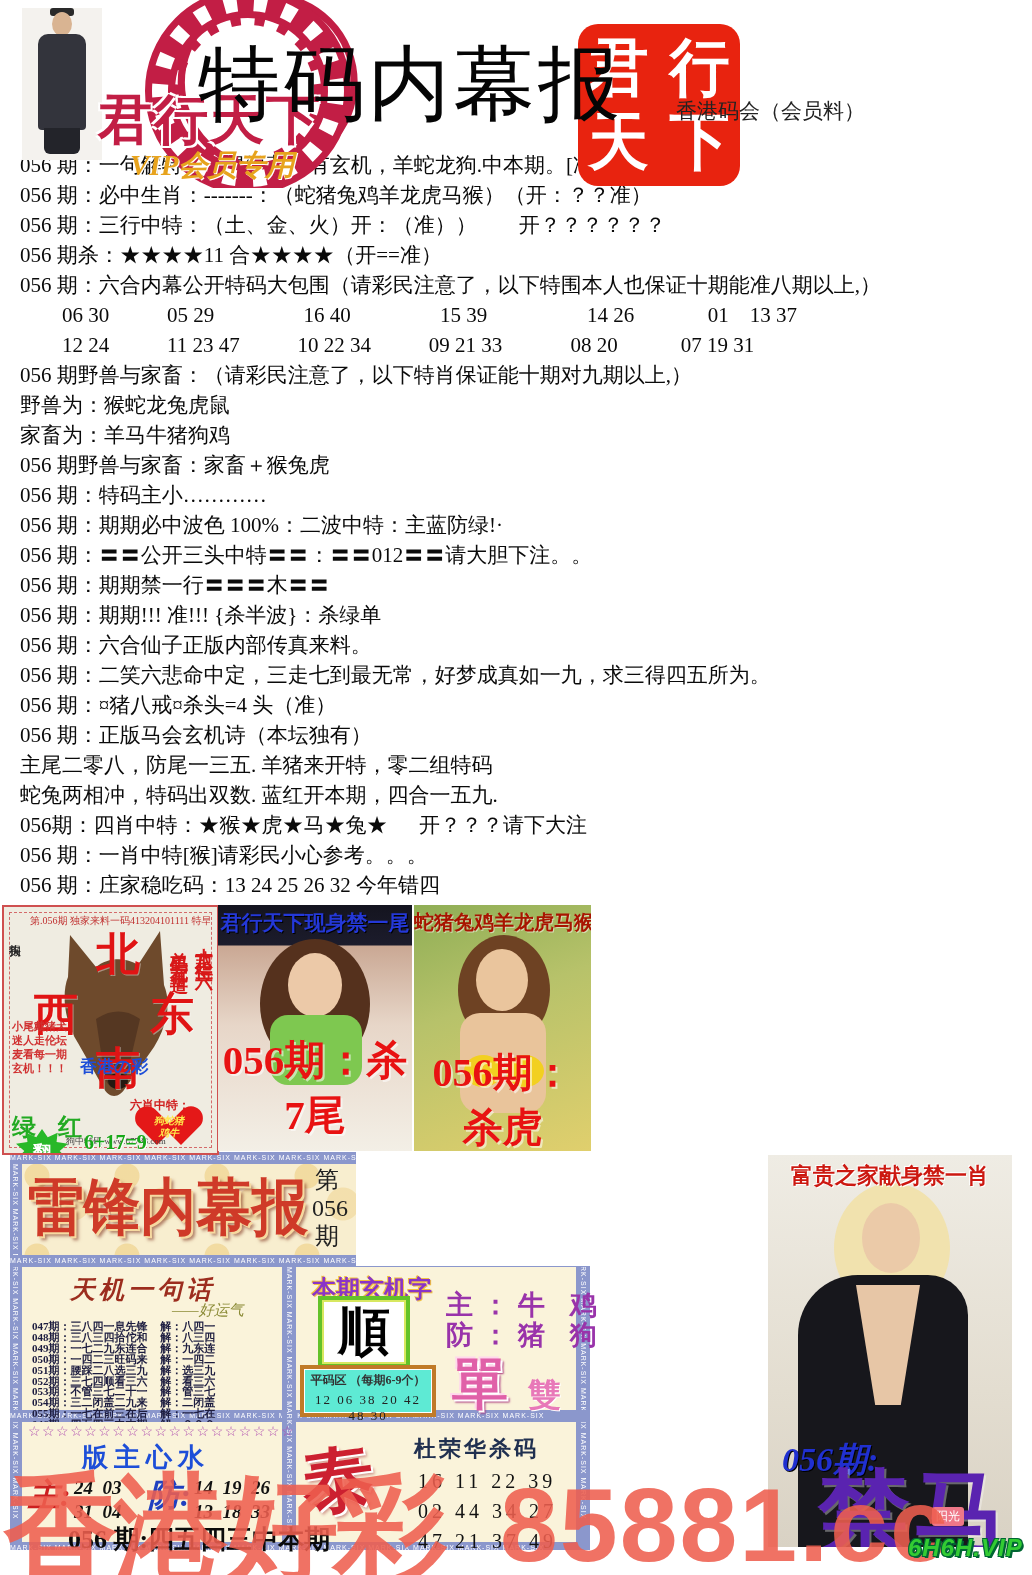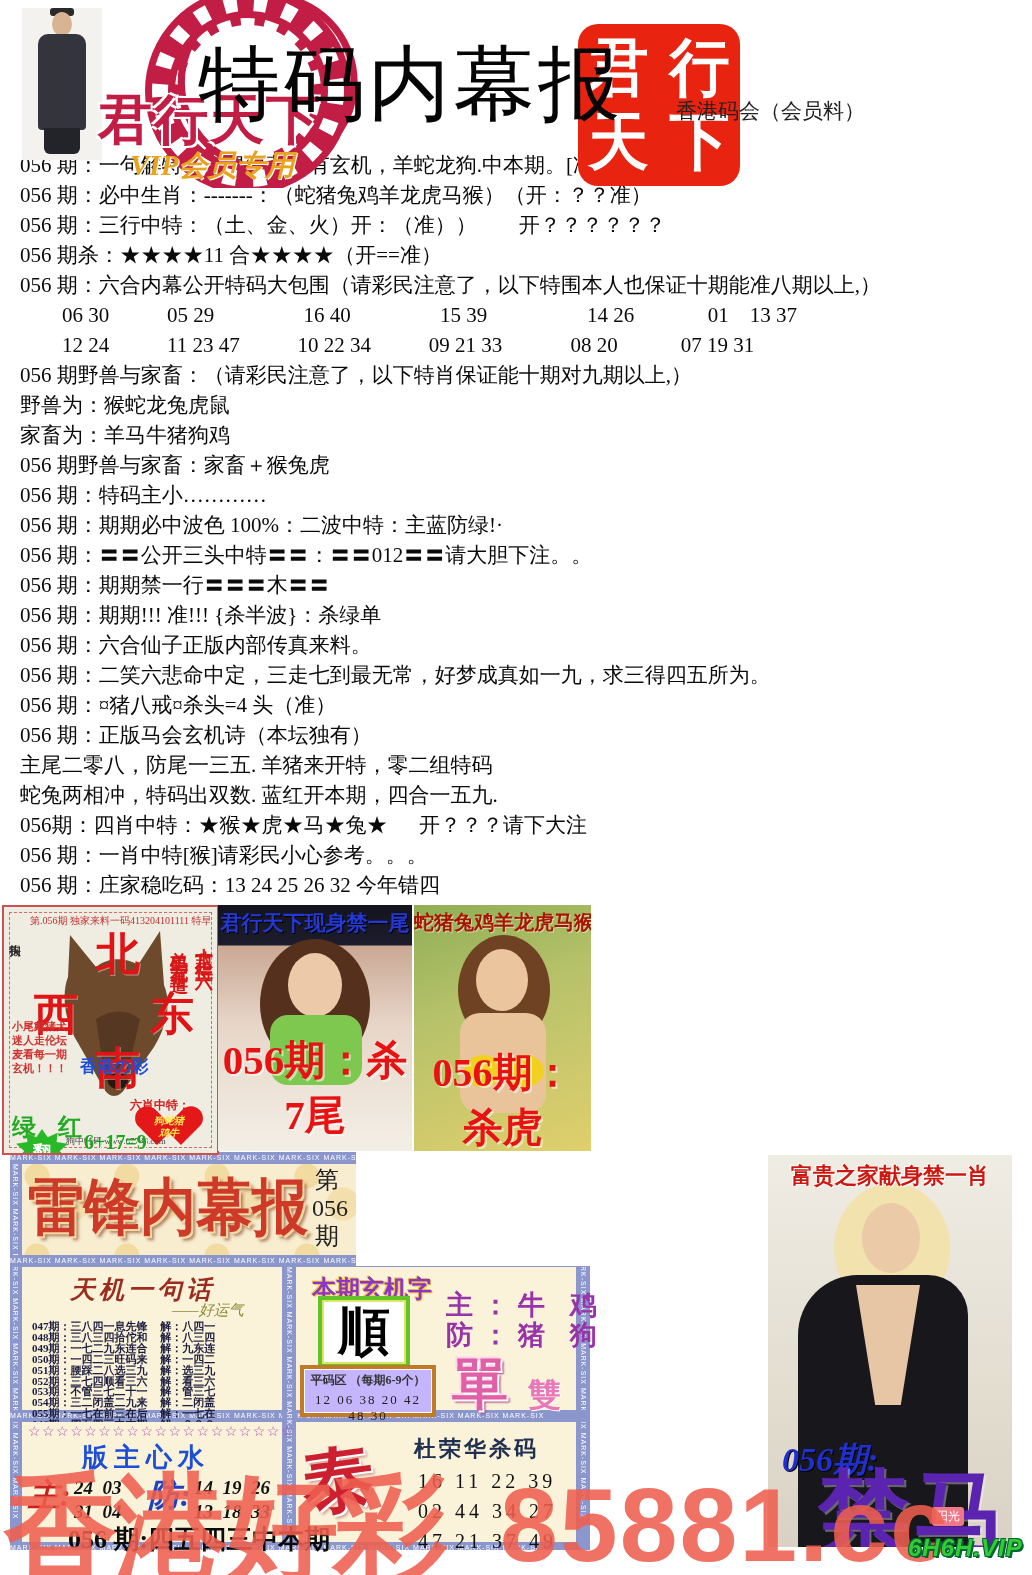--- a/index.html
+++ b/index.html
@@ -78,21 +78,21 @@
   .lf-panel{position:absolute;background:#faf3da;}
   .tj-title{position:absolute;left:48px;top:6px;font-size:25px;font-weight:bold;font-style:italic;color:#9c2d1e;letter-spacing:4px;}
   .tj-sig{position:absolute;left:150px;top:34px;font-size:15px;font-style:italic;color:#8a8a35;}
   .tj-rows{position:absolute;left:10px;top:54px;font-size:11px;line-height:10.9px;color:#1d1d40;font-weight:bold;}
   .tj-row span.a{margin-left:10px;}
   .xj-title{position:absolute;left:16px;top:6px;font-size:24px;font-weight:bold;color:#8a34c8;
             text-shadow:1px 1px 0 #f0c040,-1px -1px 0 #f0c040;}
   .shun-box{position:absolute;left:22px;top:29px;width:84px;height:64px;background:#fff;border:4px solid #63c229;
             box-shadow:0 0 0 2px #d8e860 inset;display:flex;align-items:center;justify-content:center;}
   .shun-box span{font-size:52px;color:#000;font-weight:bold;}
-  .pingma{position:absolute;left:4px;top:98px;width:128px;height:44px;background:#c4b5fd;border:4px solid #c07a28;
+  .pingma{position:absolute;left:4px;top:98px;width:128px;height:44px;background:#5eead4;border:4px solid #c07a28;
           box-shadow:0 0 0 1px #fff inset;text-align:center;}
   .pingma .lb{font-size:12px;font-weight:bold;color:#333;margin-top:3px;}
   .pingma .nums{font-size:13px;color:#222;letter-spacing:2px;margin-top:3px;}
   .zf-row{position:absolute;font-size:27px;font-weight:bold;color:#9933aa;letter-spacing:9px;white-space:nowrap;}
   .dan{position:absolute;left:156px;top:80px;font-size:56px;font-weight:bold;color:#e060a8;
        text-shadow:2px 2px 0 #fff,-2px -2px 0 #ffd8ec,3px 3px 2px #a8347a;}
   .shuang{position:absolute;left:232px;top:106px;font-size:33px;font-weight:bold;color:#e878b8;text-shadow:1px 1px 0 #fff;}
   .stars-row{position:absolute;left:6px;top:1px;font-size:14px;color:#b050b0;letter-spacing:1.5px;white-space:nowrap;}
   .bz-title{position:absolute;left:60px;top:18px;font-size:26px;font-weight:bold;color:#1d4ed8;letter-spacing:6px;}
   .bz-zhu{position:absolute;left:6px;top:52px;font-size:32px;font-weight:bold;color:#cc2020;font-style:italic;}

